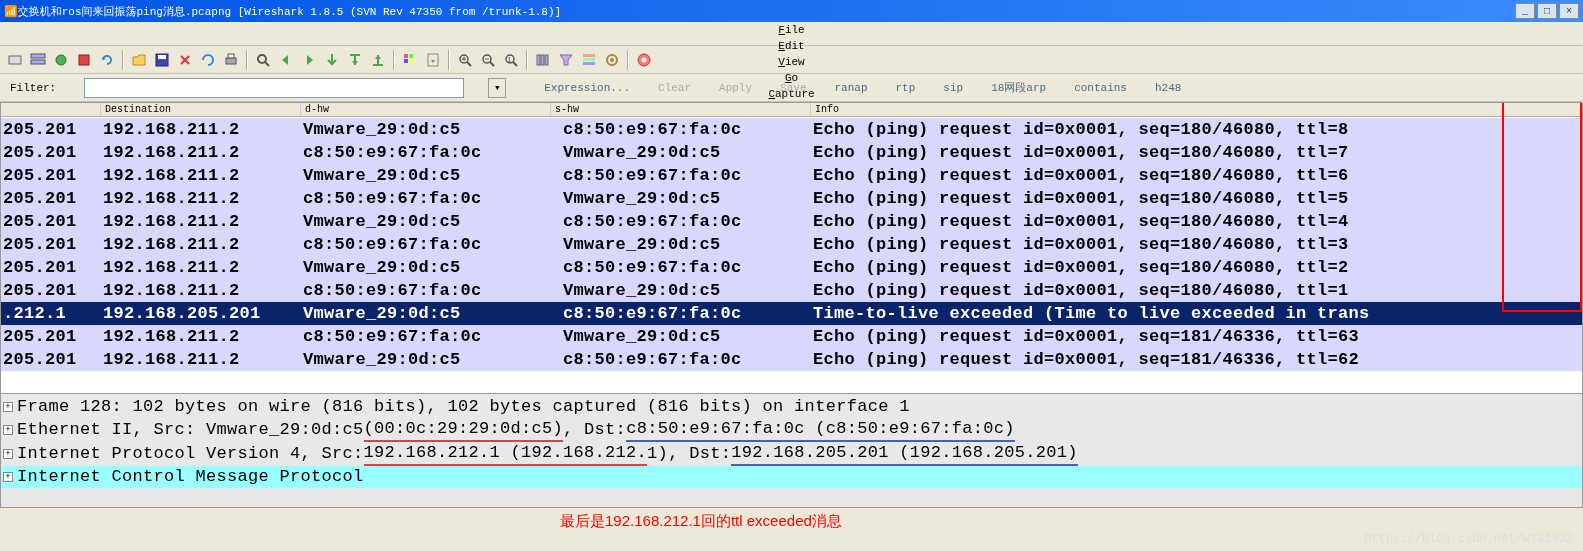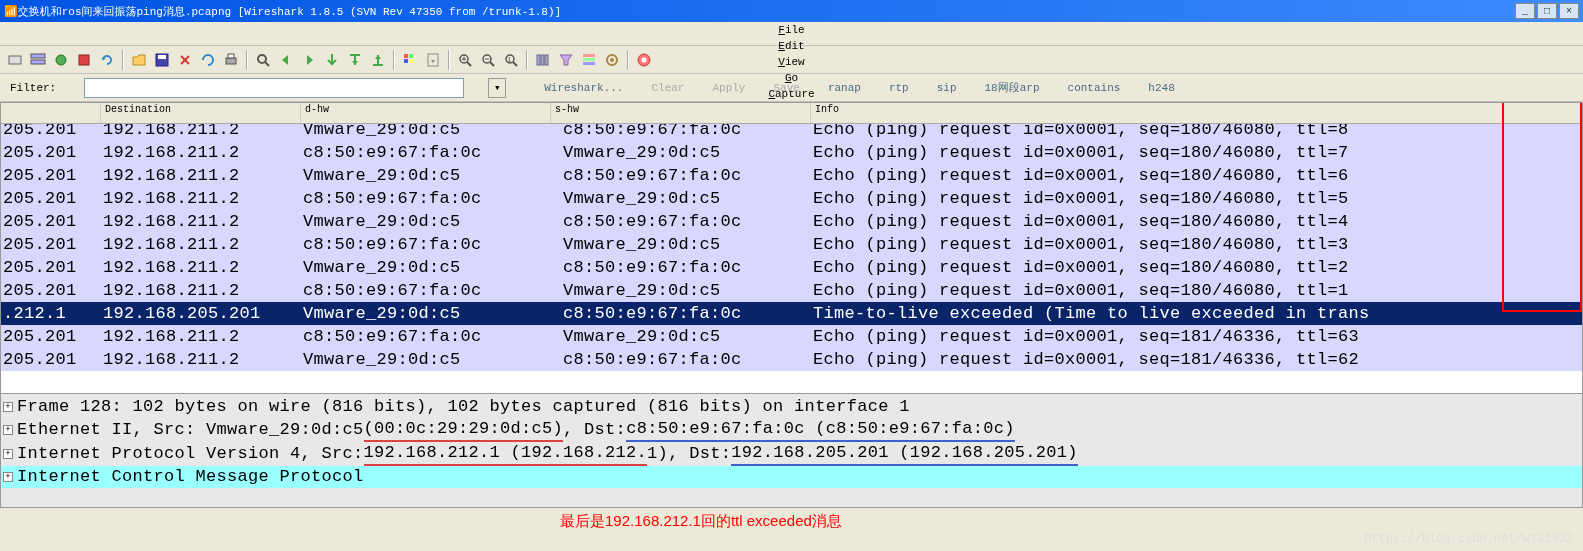--- a/index.html
+++ b/index.html
@@ -14,23 +14,23 @@
 .toolbar { background: #ece9d8; height: 28px; display: flex; align-items: center; padding: 0 4px; border-bottom: 1px solid #c0c0c0; gap: 1px; }
 .tbtn { width: 22px; height: 22px; display: flex; align-items: center; justify-content: center; border: 1px solid transparent; }
 .tsep { width: 2px; height: 20px; border-left: 1px solid #aaa; border-right: 1px solid #fff; margin: 0 3px; }
 .filterbar { background: #ece9d8; height: 28px; display: flex; align-items: center; padding: 0 10px; border-bottom: 1px solid #c0c0c0; font-family: Tahoma, sans-serif; font-size: 11px; gap: 24px; }
 .filterbar label { margin-right: 4px; }
 .filterbar .filter-input { width: 380px; height: 20px; border: 1px solid #7f9db9; background: white; font-size: 11px; padding: 0 3px; }
 .filterbar .ddbtn { width: 18px; height: 20px; border: 1px solid #999; background: #ece9d8; display: flex; align-items: center; justify-content: center; }
 .filterbar .flink { color: #4a6a8a; padding: 0 14px; cursor: pointer; }
 .filterbar .flink.dim { color: #aaa; }
 .packets { border: 1px solid #999; background: white; height: 292px; overflow: hidden; position: relative; font-size: 17px; }
-.phdr { position: absolute; top: 0; left: 0; right: 0; height: 21px; background: #ece9d8; border-bottom: 1px solid #aaa; font-family: Tahoma, sans-serif; font-size: 10px; display: flex; z-index: 5; }
+.phdr { position: absolute; top: 0; left: 0; right: 0; height: 14px; background: #ece9d8; border-bottom: 1px solid #aaa; font-family: Tahoma, sans-serif; font-size: 10px; display: flex; z-index: 5; }
 .phdr .col { border-right: 1px solid #ccc; padding: 1px 4px; white-space: nowrap; overflow: hidden; }
-.plist { position: absolute; top: 15px; left: 0; right: 0; }
+.plist { position: absolute; top: 15px; left: 0; right: 0; font-weight: bold; }
 .prow { display: flex; height: 23px; align-items: center; white-space: nowrap; padding-left: 2px; letter-spacing: 0.3px; }
 .prow.echo { background: #d8d8ff; color: #000; }
 .prow.sel { background: #0a246a; color: white; }
 .prow .c { overflow: visible; white-space: nowrap; }
 .ttl-highlight { position: absolute; top: -3px; right: 0; width: 80px; height: 212px; border: 2px solid red; z-index: 6; pointer-events: none; }
 .details { height: 114px; background: #e8e8e8; border: 1px solid #999; border-top: none; font-size: 17px; padding: 2px 0; line-height: 22px; letter-spacing: 0.3px; }
 .drow { display: flex; align-items: center; padding-left: 2px; }
 .drow .exp { width: 10px; height: 10px; border: 1px solid #888; display: inline-flex; align-items: center; justify-content: center; font-size: 9px; margin-right: 4px; background: white; }
 .drow.icmp { background: #99ffff; }
 .c-no { width: 100px; }
@@ -229,21 +229,21 @@
         <circle cx="8" cy="8" r="6" fill="#f77" stroke="#c33"></circle>
         <circle cx="8" cy="8" r="2.5" fill="#fff"></circle>
       </svg>
     </div>
 </div>
 
 <div class="filterbar">
   <label>Filter:</label>
   <input class="filter-input" value="" style="">
   <div class="ddbtn">▾</div>
-  <span id="flinks"><span class="flink">Wireshark...</span><span class="flink dim">Clear</span><span class="flink dim">Apply</span><span class="flink dim">Save</span><span class="flink">ranap</span><span class="flink">rtp</span><span class="flink">sip</span><span class="flink">18网段arp</span><span class="flink">contains</span><span class="flink">h248</span></span>
+  <span id="flinks"><span class="flink">Expression...</span><span class="flink dim">Clear</span><span class="flink dim">Apply</span><span class="flink dim">Save</span><span class="flink">ranap</span><span class="flink">rtp</span><span class="flink">sip</span><span class="flink">18网段arp</span><span class="flink">contains</span><span class="flink">h248</span></span>
 </div>
 
 <div class="packets">
   <div class="phdr">
     <div class="col c-no"></div>
     <div class="col c-dst">Destination</div>
     <div class="col c-dhw">d-hw</div>
     <div class="col c-shw">s-hw</div>
     <div class="col c-info">Info</div>
   </div>

